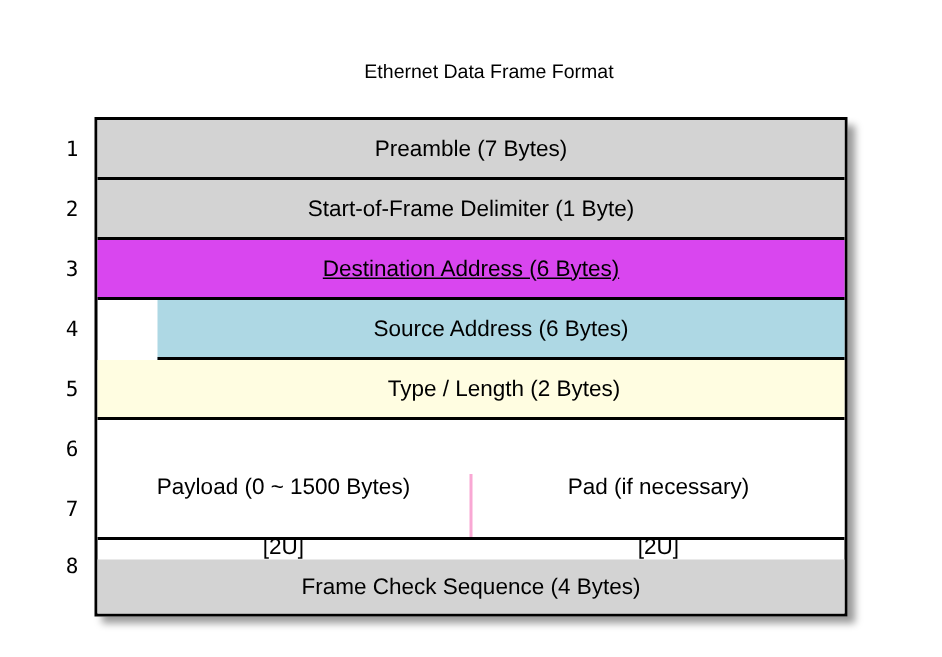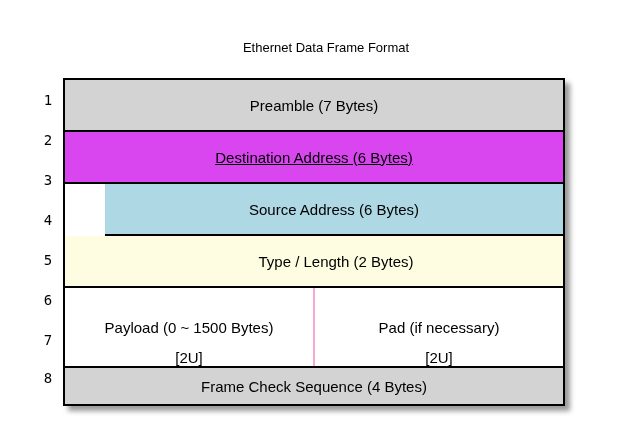--- a/index.html
+++ b/index.html
@@ -30,45 +30,47 @@
     left: 63px;
     top: 78px;
     width: 502px;
     box-sizing: border-box;
     border: 2px solid #000000;
     box-shadow: 5px 5px 5px rgba(0,0,0,0.40);
     background: #ffffff;
   }
   .frame-row {
     box-sizing: border-box;
-    height: 52px;
+    height: 40px;
     border-bottom: 2px solid #000000;
     display: flex;
     align-items: center;
     justify-content: center;
     font-size: 15px;
   }
   .frame-row.double {
     height: 80px;
     padding: 0;
     align-items: stretch;
     justify-content: flex-start;
   }
   .frame-row.last {
     height: 36px;
     border-bottom: none;
+    margin-top: 13px;
   }
   .split-cell {
     flex: 1 1 0;
     display: flex;
     flex-direction: column;
     align-items: center;
-    justify-content: flex-end;
-    gap: 13px;
+    justify-content: flex-start;
+    gap: 23px;
     box-sizing: border-box;
+    margin-top: 36px;
   }
   .split-cell + .split-cell {
     border-left: 2px solid #f9a8d4;
   }
   .row-num {
     position: absolute;
     left: 35px;
     width: 26px;
     height: 20px;
     line-height: 20px;
@@ -98,20 +100,23 @@
   <div class="row-num n6">6</div>
   <div class="row-num n7">7</div>
   <div class="row-num n8">8</div>
 
   <div class="frame-box">
 
     <div class="frame-row" style="background: rgb(211, 211, 211);">
       <span>Preamble (7 Bytes)</span>
     </div>
 
+    <div class="frame-row" style="background: rgb(211, 211, 211);">
+      <span>Start-of-Frame Delimiter (1 Byte)</span>
+    </div>
 
     <div class="frame-row" style="background: #d946ef; text-decoration: underline;">
       <span>Destination Address (6 Bytes)</span>
     </div>
 
     <div class="frame-row" style="background: rgb(174, 216, 228); margin-left: 40px;">
       <span>Source Address (6 Bytes)</span>
     </div>
 
     <div class="frame-row" style="background: rgb(255, 253, 225); padding-left: 44px;">

